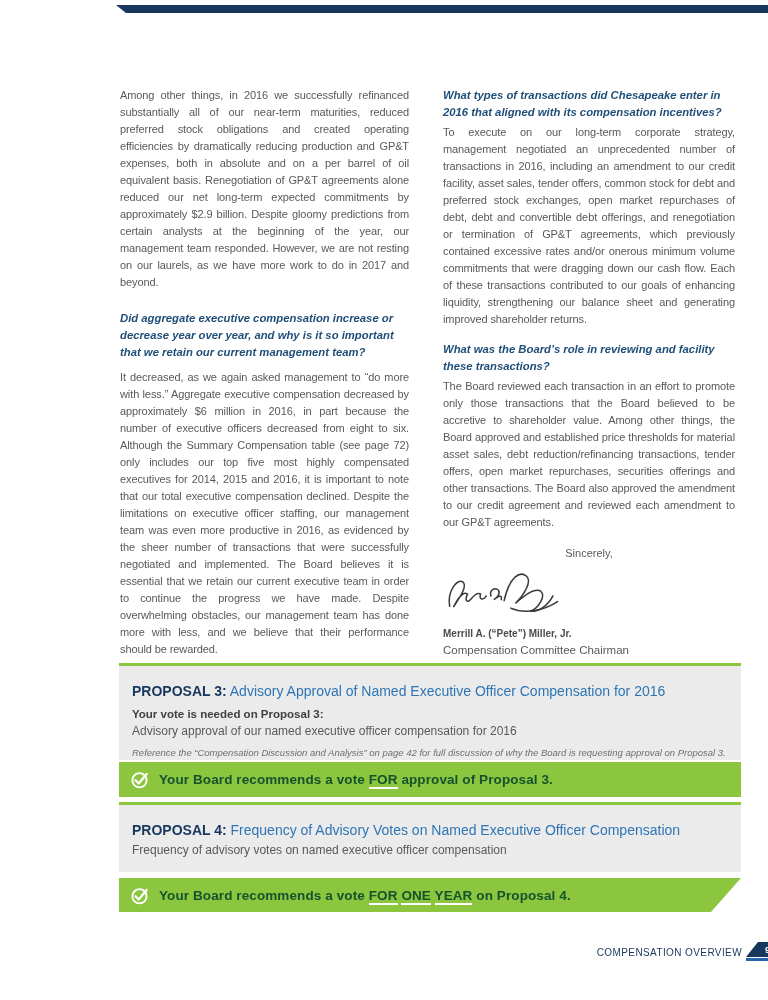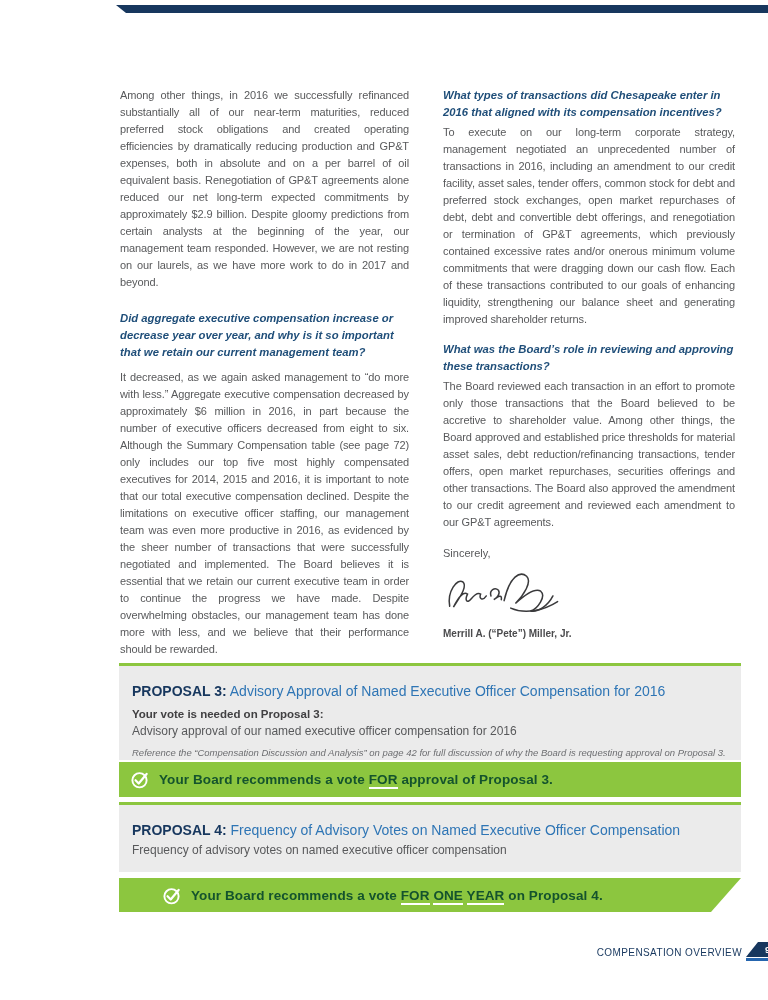--- a/index.html
+++ b/index.html
@@ -15,40 +15,40 @@
   .col.right{left:399px;width:292px;}
 
   p.body{margin:0;font-size:11px;line-height:17px;letter-spacing:-0.1px;color:#58595B;
          text-align:justify;}
   h3.question{margin:0;font-size:11.3px;line-height:17px;color:#1F4E79;
               font-weight:bold;font-style:italic;}
   .col.left h3.question{margin-top:19px;}
   .col.left p.p2{margin-top:8px;}
   .col.right p.a{margin-top:3px;}
   .col.right h3.q2{margin-top:13px;}
-  .closing{margin:16px 0 0 0;font-size:11px;color:#58595B;}
+  .closing{margin:16px 0 0 0;font-size:11px;color:#58595B;text-align:center;}
   .signature{display:block;margin:7px 0 0 2px;}
   .sig-name{margin:4px 0 0 0;font-size:10px;font-weight:bold;color:#4B4B4D;}
   .sig-title{margin:5px 0 0 0;font-size:11.5px;color:#58595B;}
 
   .proposal{position:absolute;left:75px;width:622px;background:#EBEBEB;
             border-top:3px solid #8CC63F;padding:16px 14px 0 13px;}
   .proposal.p3{top:663px;height:97px;}
   .proposal.p4{top:802px;height:70px;}
   .proposal h2{margin:0;font-size:14px;line-height:18px;font-weight:normal;}
   .plabel{color:#17375E;font-weight:bold;}
   .ptitle{color:#2E75B5;}
   .vote-head{margin:8px 0 0 0;font-size:11.5px;font-weight:bold;color:#414042;}
   .vote-text{margin:4px 0 0 0;font-size:12px;color:#58595B;}
   .ref{margin:9px 0 0 0;font-size:9.5px;font-style:italic;color:#6D6E71;}
 
   .banner{position:absolute;left:75px;width:622px;background:#8CC63F;color:#14532d;
           display:flex;align-items:center;}
   .banner.b3{top:762px;height:35px;}
-  .banner.b4{top:878px;height:34px;clip-path:polygon(0 0,100% 0,calc(100% - 30px) 100%,0 100%);padding-left:32px;}
+  .banner.b4{top:878px;height:34px;clip-path:polygon(0 0,100% 0,calc(100% - 30px) 100%,0 100%);}
   .check{flex:0 0 auto;margin-left:11px;}
   .banner p{margin:0 0 0 10px;font-size:13.5px;font-weight:bold;letter-spacing:0.1px;}
   .u{border-bottom:2px solid #ffffff;padding-bottom:0px;}
 
   .fsection{position:absolute;top:947px;right:70px;font-size:10px;letter-spacing:0.4px;
             color:#17375E;}
   .fbadge{position:absolute;left:702px;top:942px;width:66px;height:15px;background:#17375E;
           clip-path:polygon(12px 0,100% 0,100% 100%,0 100%);
           color:#fff;font-size:9.5px;font-weight:bold;line-height:15px;
           text-align:left;padding-left:19px;}
@@ -63,32 +63,33 @@
 
   <div class="col left">
     <p class="body">Among other things, in 2016 we successfully refinanced substantially all of our near-term maturities, reduced preferred stock obligations and created operating efficiencies by dramatically reducing production and GP&amp;T expenses, both in absolute and on a per barrel of oil equivalent basis. Renegotiation of GP&amp;T agreements alone reduced our net long-term expected commitments by approximately $2.9 billion. Despite gloomy predictions from certain analysts at the beginning of the year, our management team responded. However, we are not resting on our laurels, as we have more work to do in 2017 and beyond.</p>
     <h3 class="question">Did aggregate executive compensation increase or decrease year over year, and why is it so important that we retain our current management team?</h3>
     <p class="body p2">It decreased, as we again asked management to “do more with less.” Aggregate executive compensation decreased by approximately $6 million in 2016, in part because the number of executive officers decreased from eight to six. Although the Summary Compensation table (see page 72) only includes our top five most highly compensated executives for 2014, 2015 and 2016, it is important to note that our total executive compensation declined. Despite the limitations on executive officer staffing, our management team was even more productive in 2016, as evidenced by the sheer number of transactions that were successfully negotiated and implemented. The Board believes it is essential that we retain our current executive team in order to continue the progress we have made. Despite overwhelming obstacles, our management team has done more with less, and we believe that their performance should be rewarded.</p>
   </div>
 
   <div class="col right">
     <h3 class="question">What types of transactions did Chesapeake enter in 2016 that aligned with its compensation incentives?</h3>
     <p class="body a">To execute on our long-term corporate strategy, management negotiated an unprecedented number of transactions in 2016, including an amendment to our credit facility, asset sales, tender offers, common stock for debt and preferred stock exchanges, open market repurchases of debt, debt and convertible debt offerings, and renegotiation or termination of GP&amp;T agreements, which previously contained excessive rates and/or onerous minimum volume commitments that were dragging down our cash flow. Each of these transactions contributed to our goals of enhancing liquidity, strengthening our balance sheet and generating improved shareholder returns.</p>
-    <h3 class="question q2">What was the Board’s role in reviewing and approving these transactions?</h3>
+    <h3 class="question q2">What was the Board’s role in reviewing and facility these transactions?</h3>
     <p class="body a">The Board reviewed each transaction in an effort to promote only those transactions that the Board believed to be accretive to shareholder value. Among other things, the Board approved and established price thresholds for material asset sales, debt reduction/refinancing transactions, tender offers, open market repurchases, securities offerings and other transactions. The Board also approved the amendment to our credit agreement and reviewed each amendment to our GP&amp;T agreements.</p>
     <p class="closing">Sincerely,</p>
     <svg class="signature" width="122" height="58" viewBox="0 0 130 60">
       <g fill="none" stroke="#3a3a3c" stroke-width="1.6" stroke-linecap="round">
         <path d="M5,42 C2,26 13,12 19,16 C25,21 13,36 9,43 C15,31 20,26 24,29 C21,35 23,40 28,34 C32,29 35,27 38,29 C36,34 40,37 44,31"></path>
         <path d="M49,31 C47,25 53,21 57,25 C59,28 56,33 52,35 C57,31 61,29 60,35"></path>
         <path d="M63,36 C69,10 80,4 87,10 C93,16 84,30 75,39 C85,30 96,22 102,26 C108,31 99,45 91,47 C99,49 110,41 115,31"></path>
         <path d="M70,44 C86,51 106,46 120,37"></path>
       </g>
     </svg>
     <p class="sig-name">Merrill A. (“Pete”) Miller, Jr.</p>
+    <p class="sig-title">Compensation Committee Chairman</p>
   </div>
 
   <section class="proposal p3">
     <h2><span class="plabel">PROPOSAL 3:</span> <span class="ptitle">Advisory Approval of Named Executive Officer Compensation for 2016</span></h2>
     <p class="vote-head">Your vote is needed on Proposal 3:</p>
     <p class="vote-text">Advisory approval of our named executive officer compensation for 2016</p>
     <p class="ref">Reference the “Compensation Discussion and Analysis” on page 42 for full discussion of why the Board is requesting approval on Proposal 3.</p>
   </section>
 
   <div class="banner b3">

